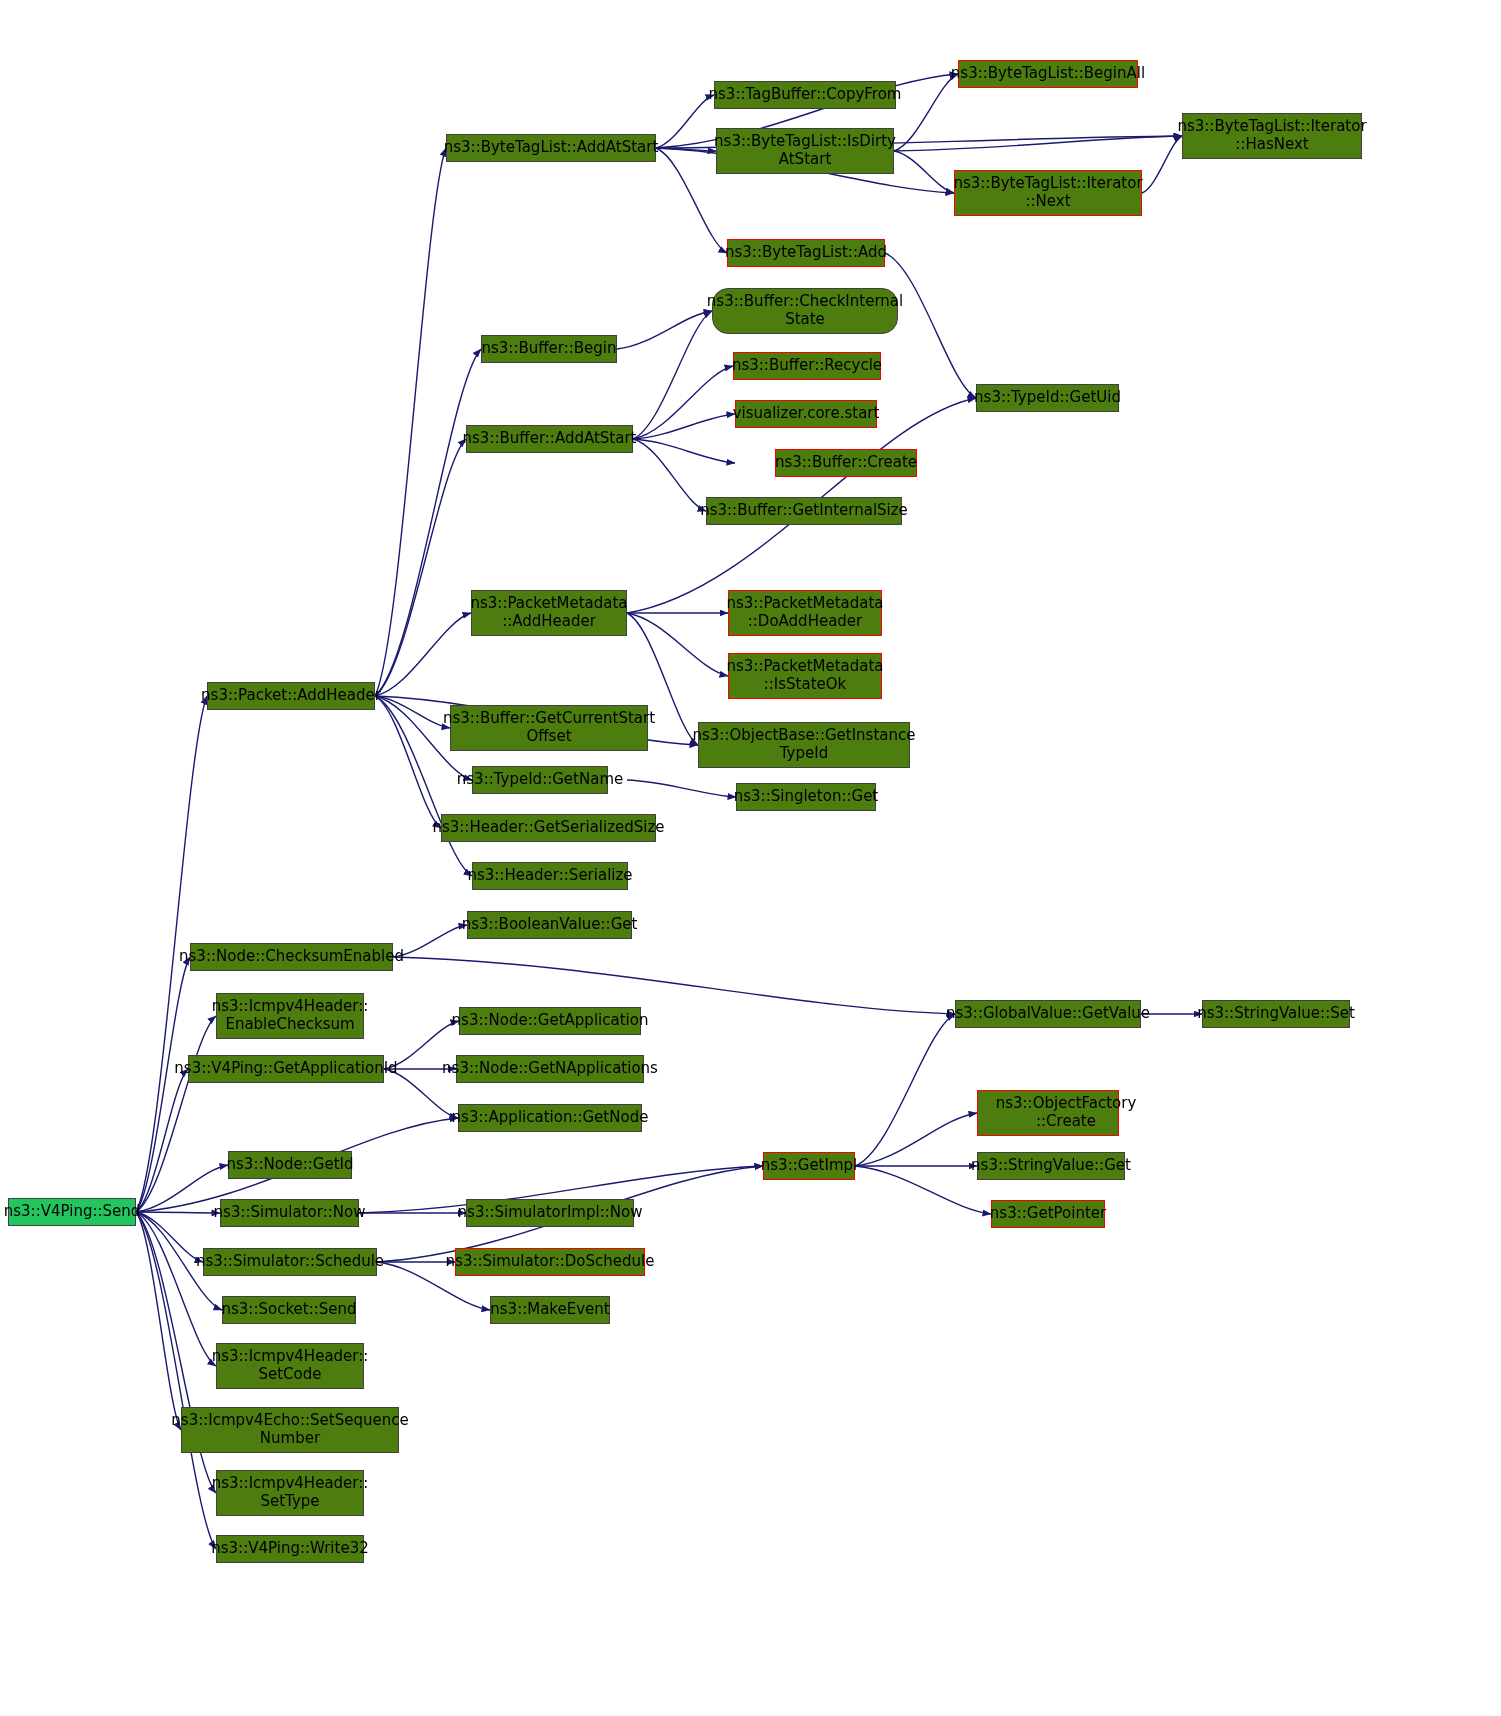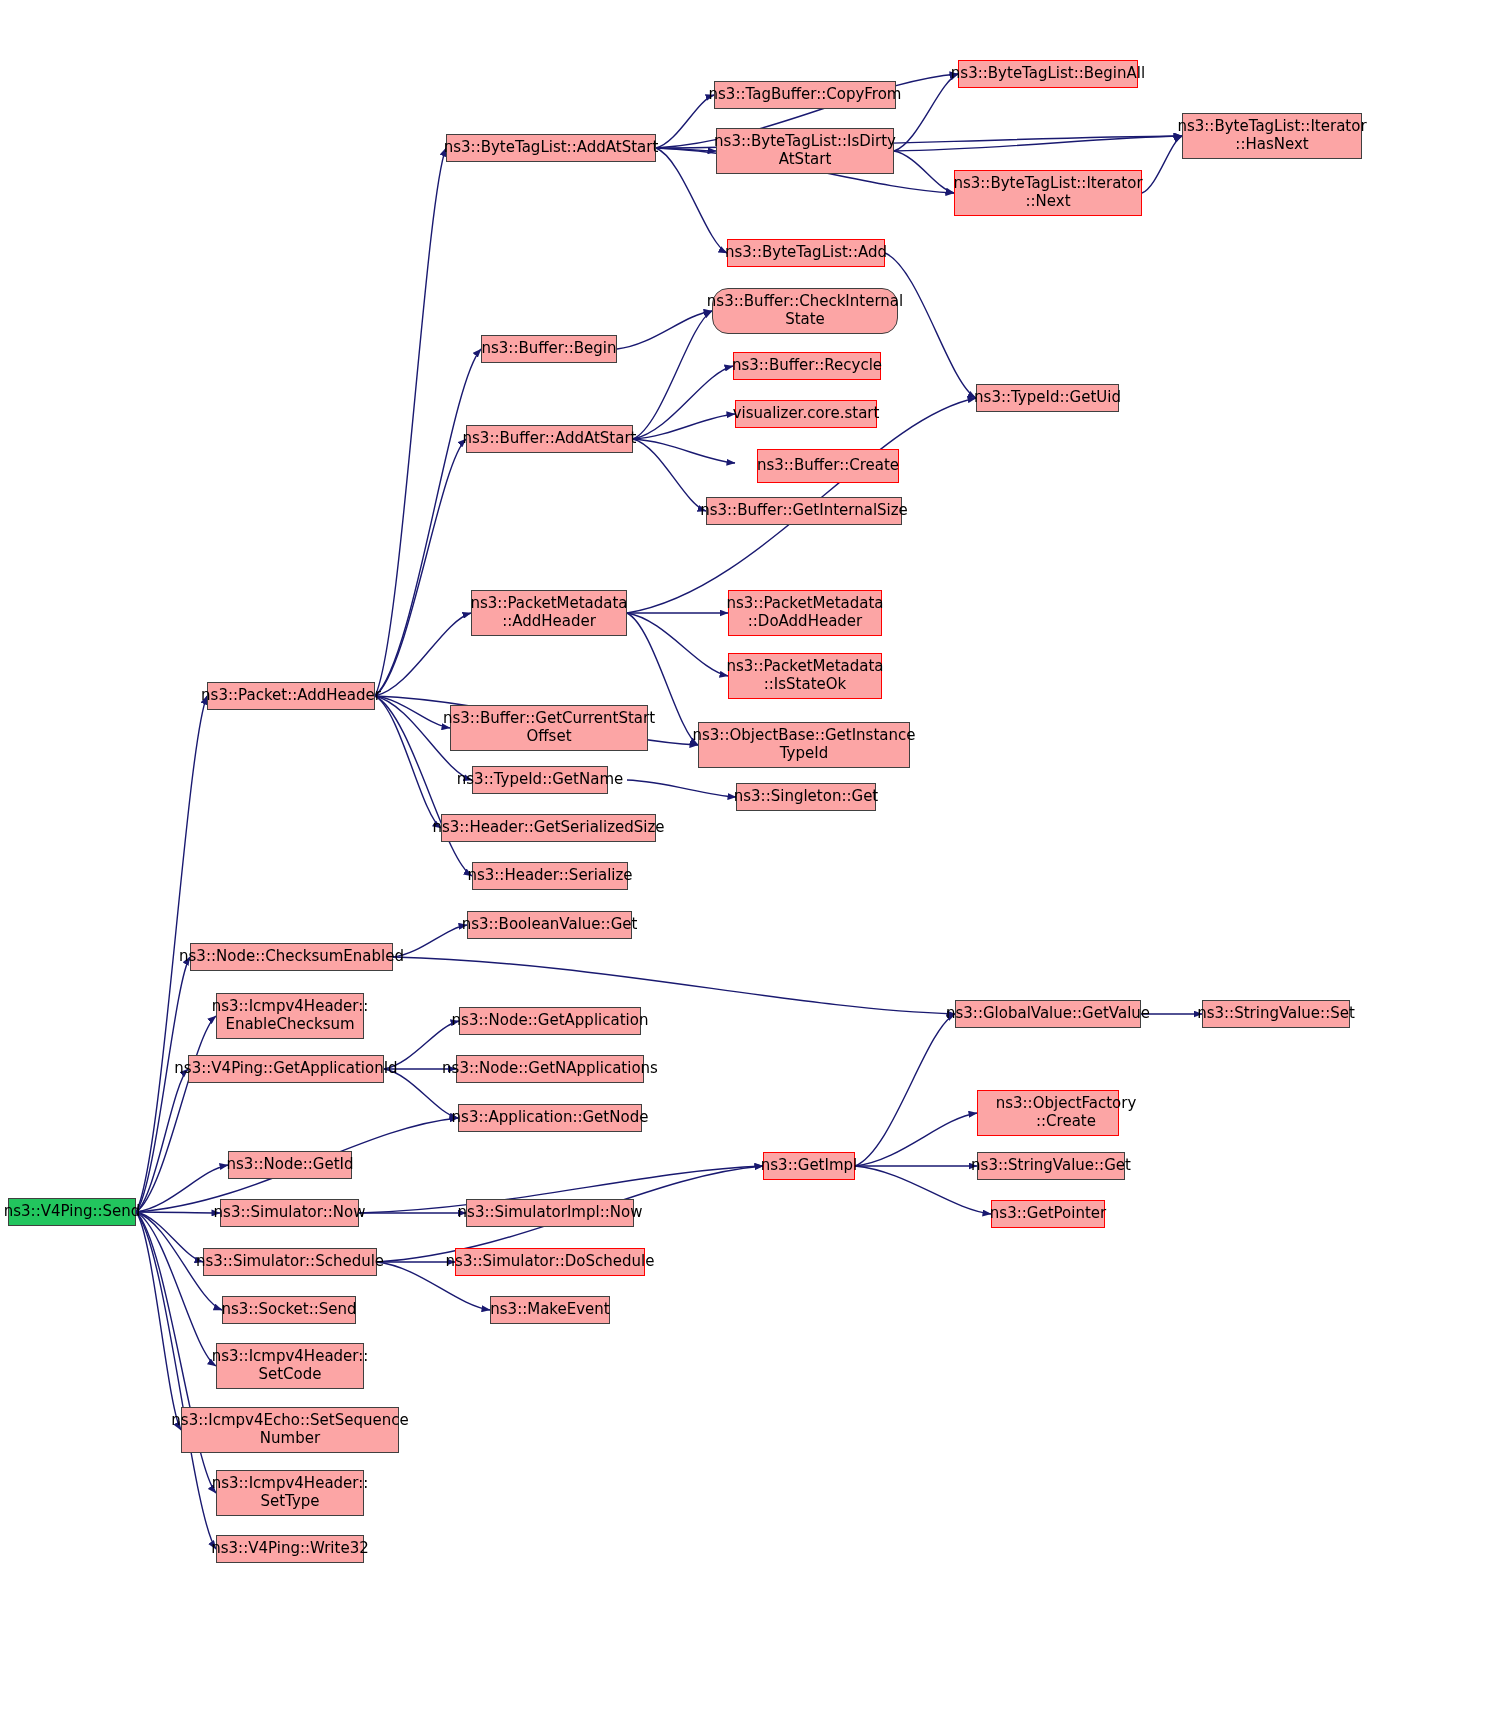--- a/index.html
+++ b/index.html
@@ -26,21 +26,21 @@
   .node {
     position: absolute;
     box-sizing: border-box;
     display: flex;
     align-items: center;
     justify-content: center;
     text-align: center;
     line-height: 1.18;
     font-size: 15px;
     color: #000000;
-    background: #fca5a5;
+    background: #4d7c0f;
     border: 1px solid #404040;
     white-space: pre-line;
     padding: 0 4px;
   }
   .node.red {
     border: 1px solid #ff0000;
   }
   .node.root {
     background: #22c55e;
     border: 1px solid #404040;
@@ -129,21 +129,21 @@
 ::HasNext</div>
       <div class="node red" style="left: 954px; top: 170px; width: 188px; height: 46px;">ns3::ByteTagList::Iterator
 ::Next</div>
       <div class="node red" style="left: 727px; top: 239px; width: 158px; height: 28px;">ns3::ByteTagList::Add</div>
       <div class="node" style="left: 712px; top: 288px; width: 186px; height: 46px; border-radius: 16px;">ns3::Buffer::CheckInternal
 State</div>
       <div class="node" style="left: 481px; top: 335px; width: 136px; height: 28px;">ns3::Buffer::Begin</div>
       <div class="node red" style="left: 733px; top: 352px; width: 148px; height: 28px;">ns3::Buffer::Recycle</div>
       <div class="node red" style="left: 735px; top: 400px; width: 142px; height: 28px;">visualizer.core.start</div>
       <div class="node" style="left: 466px; top: 425px; width: 167px; height: 28px;">ns3::Buffer::AddAtStart</div>
-      <div class="node red" style="left: 757px; top: 449px; width: 142px; height: 34px;">ns3::Buffer::Create</div>
+      <div class="node red" style="left: 775px; top: 449px; width: 142px; height: 28px;">ns3::Buffer::Create</div>
       <div class="node" style="left: 706px; top: 497px; width: 196px; height: 28px;">ns3::Buffer::GetInternalSize</div>
       <div class="node" style="left: 976px; top: 384px; width: 143px; height: 28px;">ns3::TypeId::GetUid</div>
       <div class="node" style="left: 471px; top: 590px; width: 156px; height: 46px;">ns3::PacketMetadata
 ::AddHeader</div>
       <div class="node red" style="left: 728px; top: 590px; width: 154px; height: 46px;">ns3::PacketMetadata
 ::DoAddHeader</div>
       <div class="node red" style="left: 728px; top: 653px; width: 154px; height: 46px;">ns3::PacketMetadata
 ::IsStateOk</div>
       <div class="node" style="left: 207px; top: 682px; width: 168px; height: 28px;">ns3::Packet::AddHeader</div>
       <div class="node" style="left: 450px; top: 705px; width: 198px; height: 46px;">ns3::Buffer::GetCurrentStart

